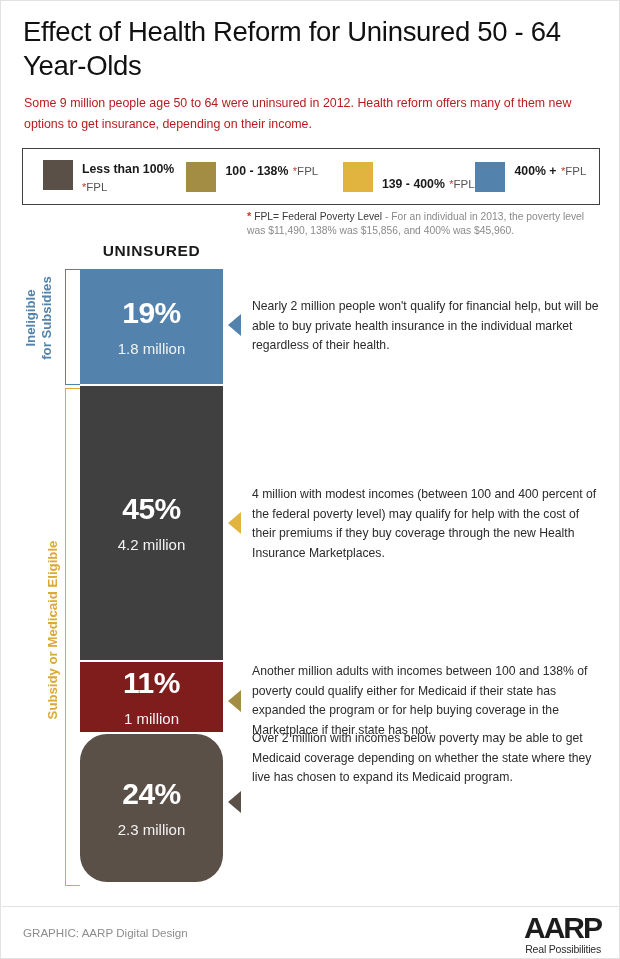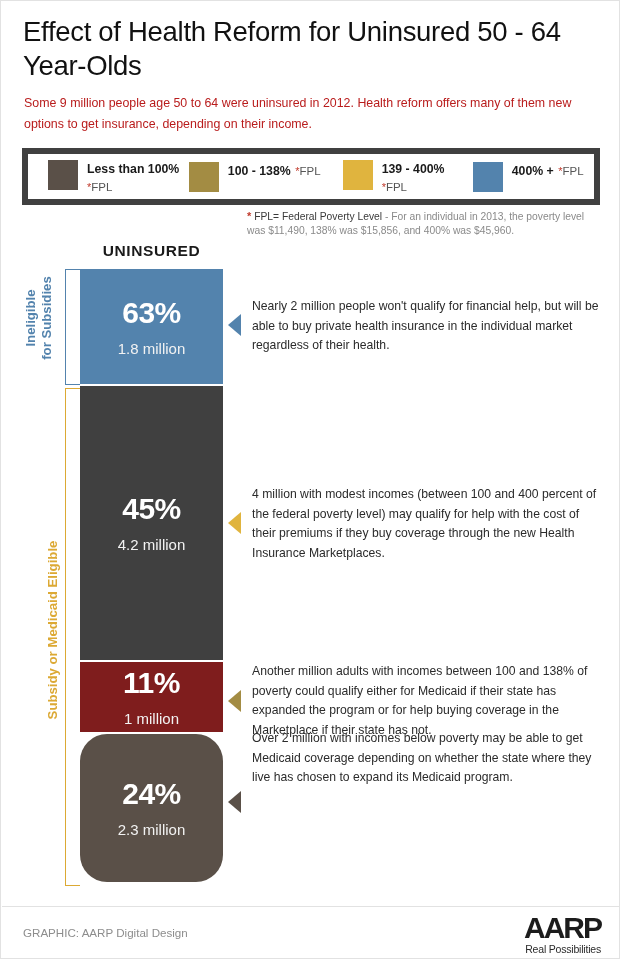--- a/index.html
+++ b/index.html
@@ -43,41 +43,41 @@
     color: #b91c1c;
   }
 
   
   .legend-box {
     position: absolute;
     left: 21px;
     top: 147px;
     width: 578px;
     height: 57px;
-    border: 6px solid #404040;
+    border: 1px solid #404040;
     box-sizing: border-box;
     background: #ffffff;
   }
   .legend-items {
     position: absolute;
     left: 0;
     top: 0;
     width: 100%;
     height: 100%;
     display: flex;
     align-items: center;
   }
   .legend-item {
     display: flex;
     align-items: flex-start;
     box-sizing: border-box;
   }
   .legend-item.i0 { padding-left: 20px; width: 164px; }
   .legend-item.i1 { padding-left: 0px;  width: 145px; }
-  .legend-item.i2 { padding-left: 12px;  width: 145px; }
+  .legend-item.i2 { padding-left: 12px;  width: 145px; align-items: flex-end; }
   .legend-item.i3 { padding-left: 0px;  width: 124px; }
   .swatch {
     width: 30px;
     height: 30px;
     flex: 0 0 auto;
     margin-top: 1px;
   }
   .legend-text {
     margin-left: 9px;
     padding-top: 0px;
@@ -291,21 +291,21 @@
     <span>Ineligible</span><br>
     <span>for Subsidies</span>
   </div>
   <div class="vlabel" style="left:44px; top:878px; width:498px; color:#dca934;">
     <span>Subsidy or Medicaid Eligible</span>
   </div>
 
   <div class="bars">
 
     <div class="bar" style="height:117px; background:#5383ad;">
-      <span class="bar-pct">63%</span>
+      <span class="bar-pct">19%</span>
       <span class="bar-val">1.8 million</span>
     </div>
 
     <div class="bar" style="height:276px; background:#404040;">
       <span class="bar-pct">45%</span>
       <span class="bar-val">4.2 million</span>
     </div>
 
     <div class="bar" style="height:72px; background:#7f1d1d;">
       <span class="bar-pct">11%</span>

